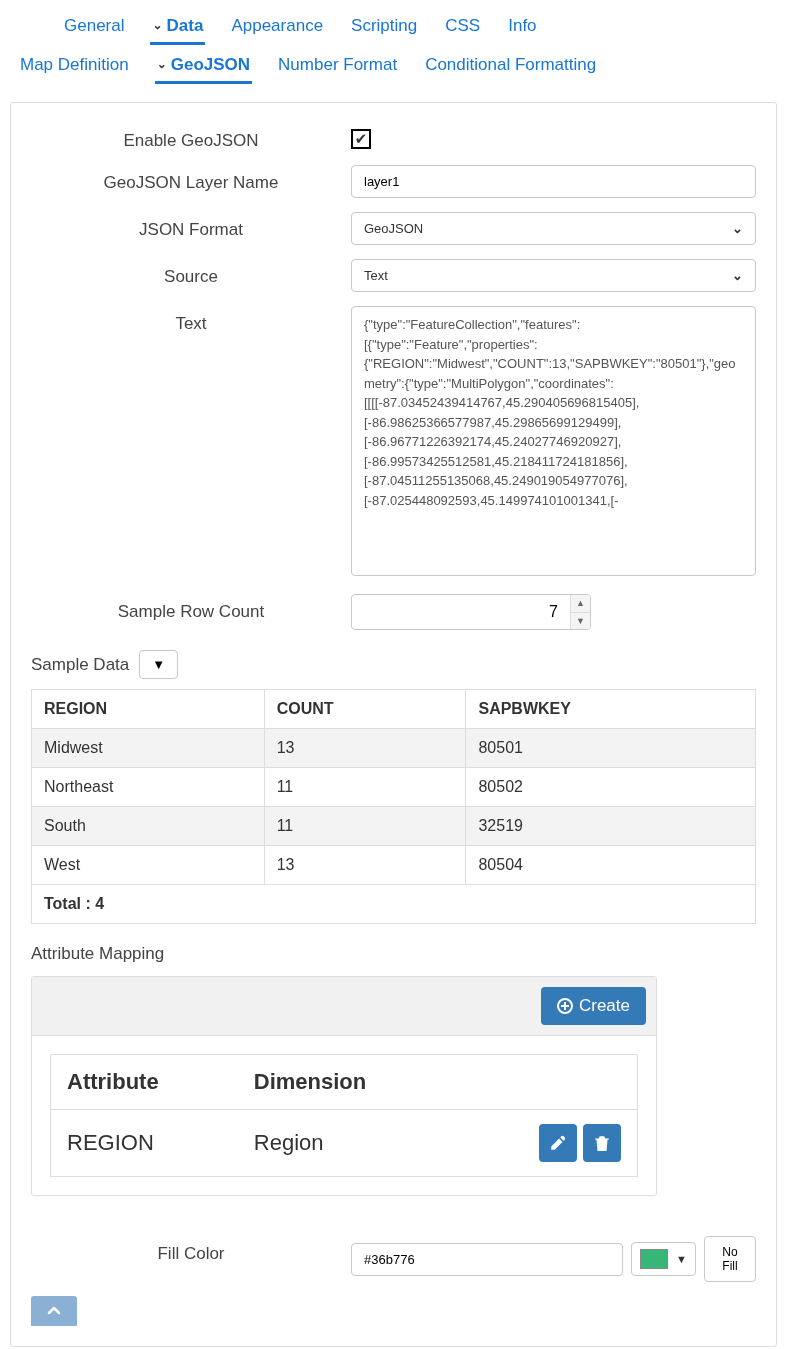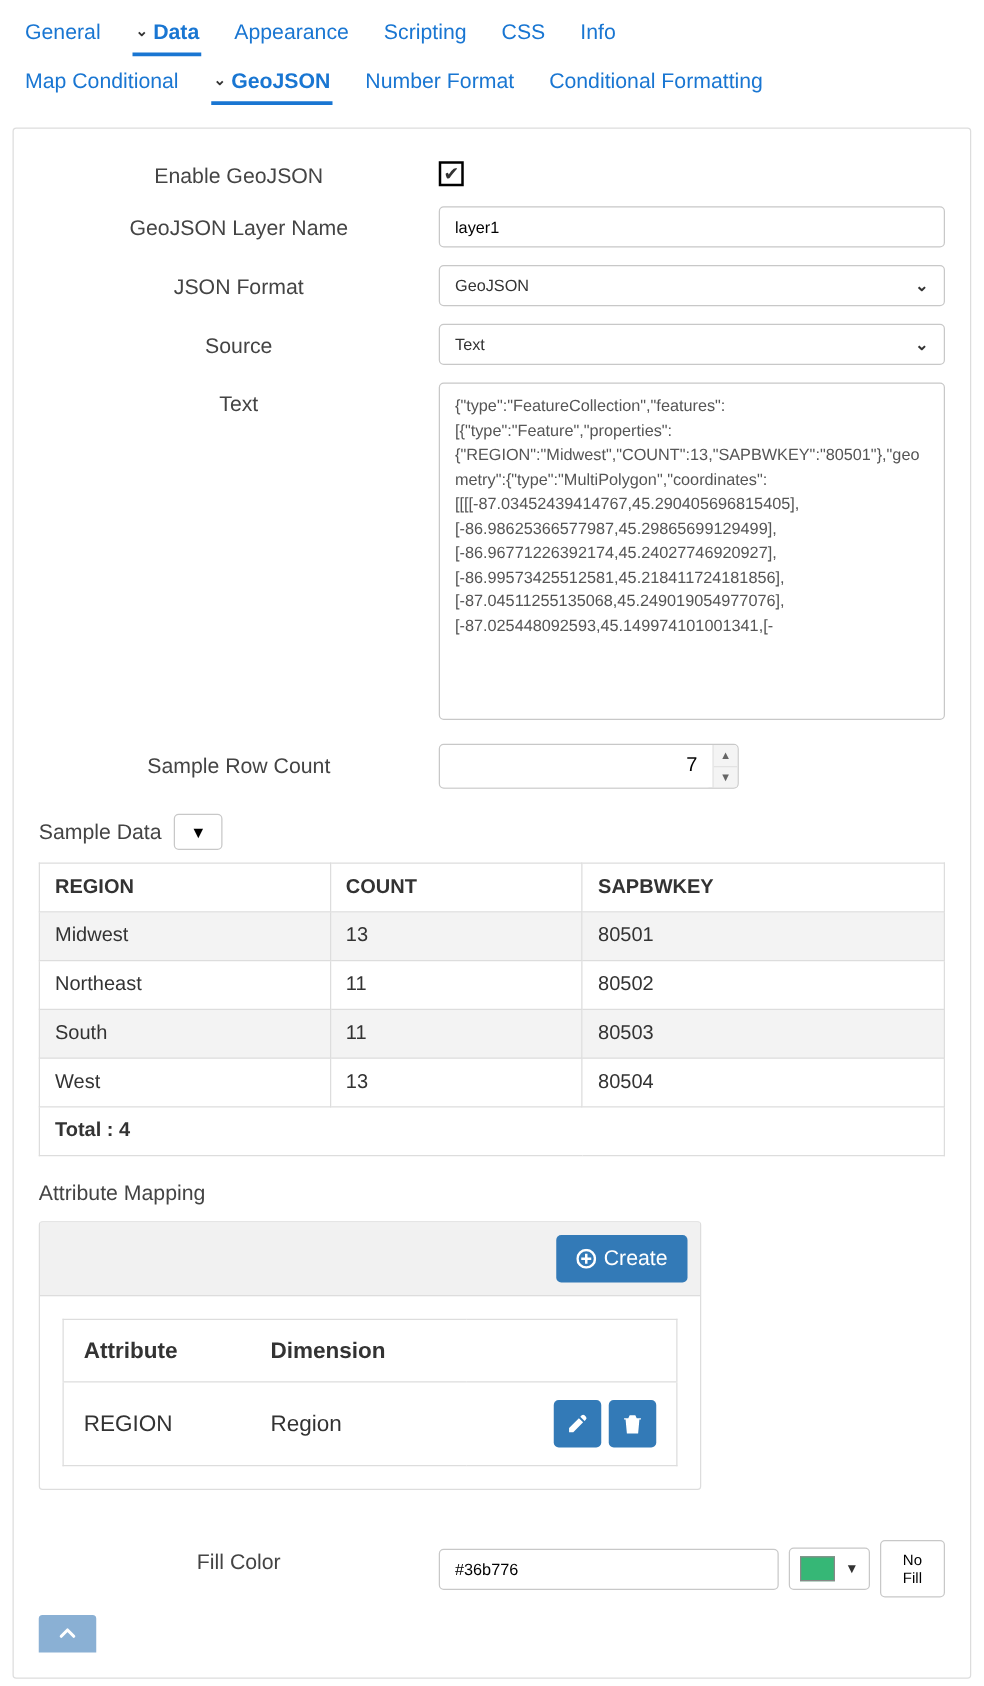--- a/index.html
+++ b/index.html
@@ -8,20 +8,21 @@
   font-size: 16px;
   color: #333;
   background: #fff;
   width: 787px;
 }
 .tabs {
   display: flex;
   gap: 24px;
   padding: 10px 18px 2px 18px;
   flex-wrap: wrap;
+  margin-left: 44px;
 }
 .tabs-secondary {
   display: flex;
   gap: 24px;
   padding: 2px 18px 8px 18px;
   flex-wrap: wrap;
 }
 .tab {
   color: #1976d2;
   cursor: pointer;
@@ -159,21 +160,21 @@
   background: #fff;
   font-weight: bold;
 }
 table.data-table tbody tr:nth-child(odd) td { background: #f3f3f3; }
 table.data-table tbody tr:nth-child(even) td { background: #fff; }
 table.data-table tfoot td { font-weight: bold; background:#fff; }
 
 .attr-panel {
   border: 1px solid #ddd;
   border-radius: 3px;
-  width: 530px;
+  width: 626px;
   margin-top: 12px;
 }
 .attr-header {
   background: #f1f1f1;
   padding: 10px;
   display: flex;
   justify-content: flex-end;
   border-bottom: 1px solid #ddd;
 }
 .btn-primary {
@@ -190,21 +191,21 @@
 }
 .attr-body { padding: 18px; }
 .map-table {
   width: 100%;
   border: 1px solid #ddd;
   border-collapse: collapse;
 }
 .map-table th, .map-table td {
   text-align: left;
   padding: 14px 16px;
-  font-size: 18px;
+  font-size: 22px;
 }
 .map-table thead th { border-bottom: 1px solid #ddd; font-weight: bold; }
 .map-table .actions { text-align: right; white-space: nowrap; }
 .icon-btn {
   width: 38px; height: 38px;
   background: #337ab7;
   color: #fff;
   border: none;
   border-radius: 4px;
   cursor: pointer;
@@ -266,21 +267,21 @@
   <div class="tab active">
     <span class="chev">⌄</span><span>Data</span>
   </div>
   <div class="tab">Appearance</div>
   <div class="tab">Scripting</div>
   <div class="tab">CSS</div>
   <div class="tab">Info</div>
 </div>
 
 <div class="tabs-secondary">
-  <div class="tab">Map Conditional</div>
+  <div class="tab">Map Definition</div>
   <div class="tab active">
     <span class="chev">⌄</span><span>GeoJSON</span>
   </div>
   <div class="tab">Number Format</div>
   <div class="tab">Conditional Formatting</div>
 </div>
 
 <div class="panel">
 
   
@@ -368,21 +369,21 @@
           <td>80501</td>
         </tr>
         <tr>
           <td>Northeast</td>
           <td>11</td>
           <td>80502</td>
         </tr>
         <tr>
           <td>South</td>
           <td>11</td>
-          <td>80503</td>
+          <td>32519</td>
         </tr>
         <tr>
           <td>West</td>
           <td>13</td>
           <td>80504</td>
         </tr>
       </tbody>
     <tfoot>
       <tr>
           <td colspan="3">Total : 4</td>

